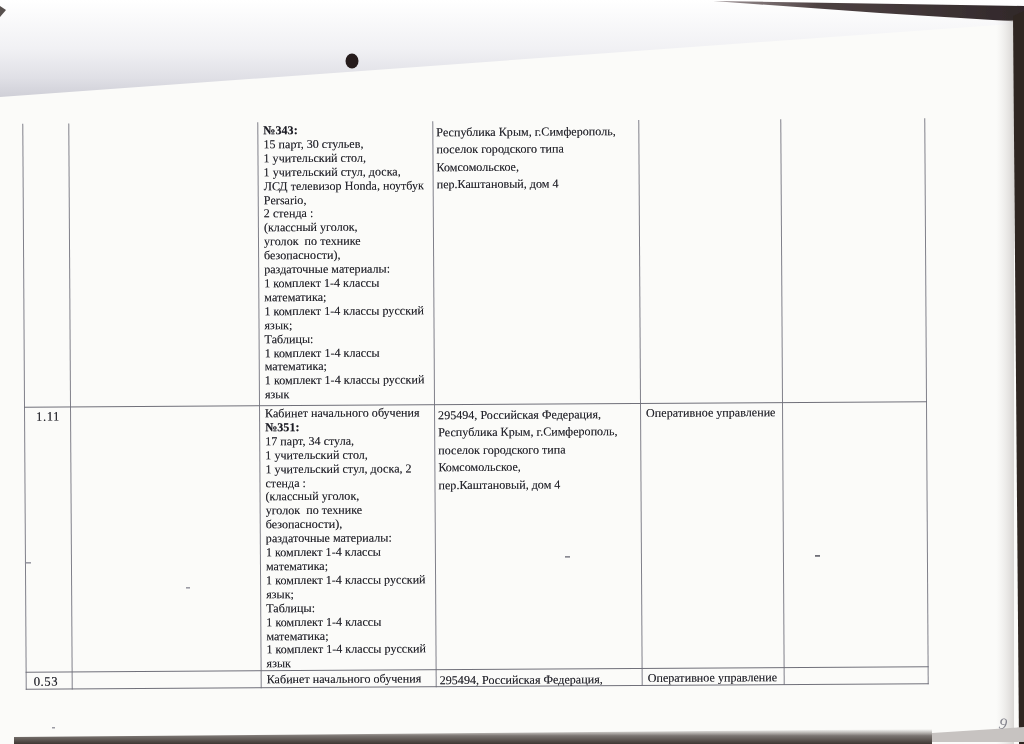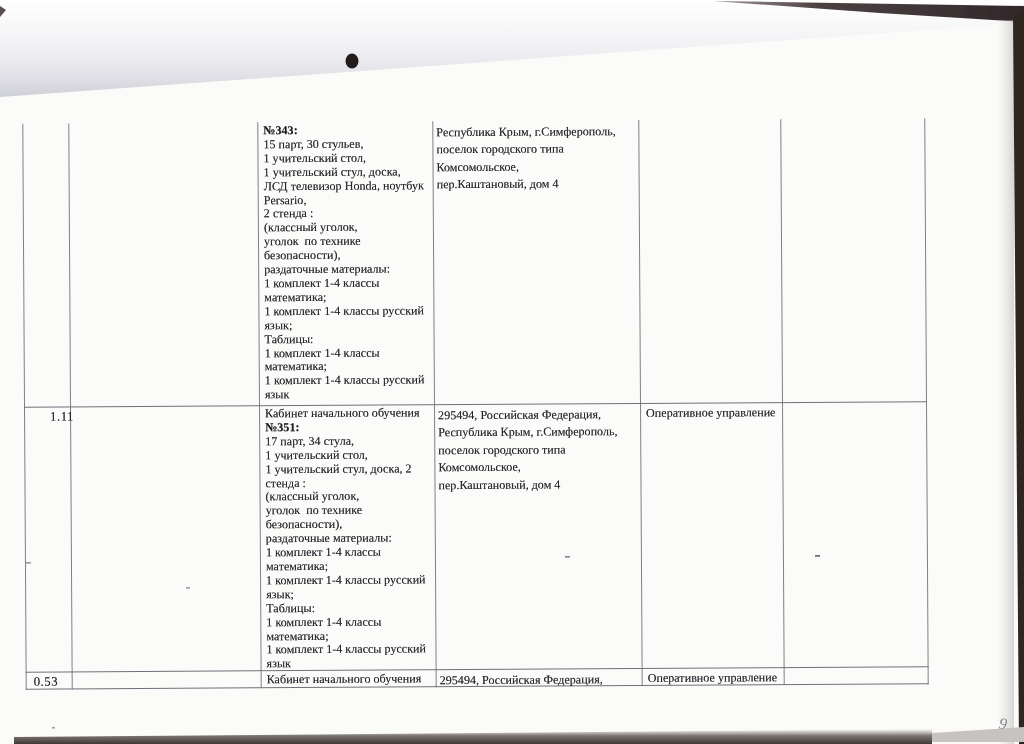--- a/index.html
+++ b/index.html
@@ -73,21 +73,21 @@
       <div class="vline" style="left: 235px;"></div>
       <div class="vline" style="left: 410px;"></div>
       <div class="vline" style="left: 616px;"></div>
       <div class="vline" style="left: 758px;"></div>
       <div class="vline" style="left: 902px;"></div>
       <div class="hline" style="top: 283px;"></div>
       <div class="hline" style="top: 548px;"></div>
       <div class="hline" style="top: 565px;"></div>
       <div class="cell" style="left: 241px; top: 2px; line-height: 13.9px;"><div class="bold">№343:</div><div>15 парт, 30 стульев,</div><div>1 учительский стол,</div><div>1 учительский стул, доска,</div><div>ЛСД телевизор Honda, ноутбук</div><div>Persario,</div><div>2 стенда :</div><div>(классный уголок,</div><div>уголок  по технике</div><div>безопасности),</div><div>раздаточные материалы:</div><div>1 комплект 1-4 классы</div><div>математика;</div><div>1 комплект 1-4 классы русский</div><div>язык;</div><div>Таблицы:</div><div>1 комплект 1-4 классы</div><div>математика;</div><div>1 комплект 1-4 классы русский</div><div>язык</div></div>
       <div class="cell" style="left: 414px; top: 3px; line-height: 17.4px;"><div>Республика Крым, г.Симферополь,</div><div>поселок городского типа</div><div>Комсомольское,</div><div>пер.Каштановый, дом 4</div></div>
-      <div class="cell num" style="left: 26px; top: 286px; font-family: Liberation Serif, serif;">1.11</div>
+      <div class="cell num" style="left: 12px; top: 286px; font-family: Liberation Serif, serif;">1.11</div>
       <div class="cell" style="left: 241px; top: 285px; line-height: 13.9px;"><div>Кабинет начального обучения</div><div class="bold">№351:</div><div>17 парт, 34 стула,</div><div>1 учительский стол,</div><div>1 учительский стул, доска, 2</div><div>стенда :</div><div>(классный уголок,</div><div>уголок  по технике</div><div>безопасности),</div><div>раздаточные материалы:</div><div>1 комплект 1-4 классы</div><div>математика;</div><div>1 комплект 1-4 классы русский</div><div>язык;</div><div>Таблицы:</div><div>1 комплект 1-4 классы</div><div>математика;</div><div>1 комплект 1-4 классы русский</div><div>язык</div></div>
       <div class="cell" style="left: 414px; top: 286px; line-height: 17.4px;"><div>295494, Российская Федерация,</div><div>Республика Крым, г.Симферополь,</div><div>поселок городского типа</div><div>Комсомольское,</div><div>пер.Каштановый, дом 4</div></div>
       <div class="cell" style="left: 622px; top: 286px;">Оперативное управление</div>
       <div class="cell num" style="left: 8px; top: 551px;">0.53</div>
       <div class="cell" style="left: 241px; top: 551px; line-height: 13.9px;"><div>Кабинет начального обучения</div></div>
       <div class="cell" style="left: 414px; top: 551px; line-height: 17.4px;"><div>295494, Российская Федерация,</div></div>
       <div class="cell" style="left: 622px; top: 551px;">Оперативное управление</div>
     </div>
 
   <div class="page-number">9</div>

